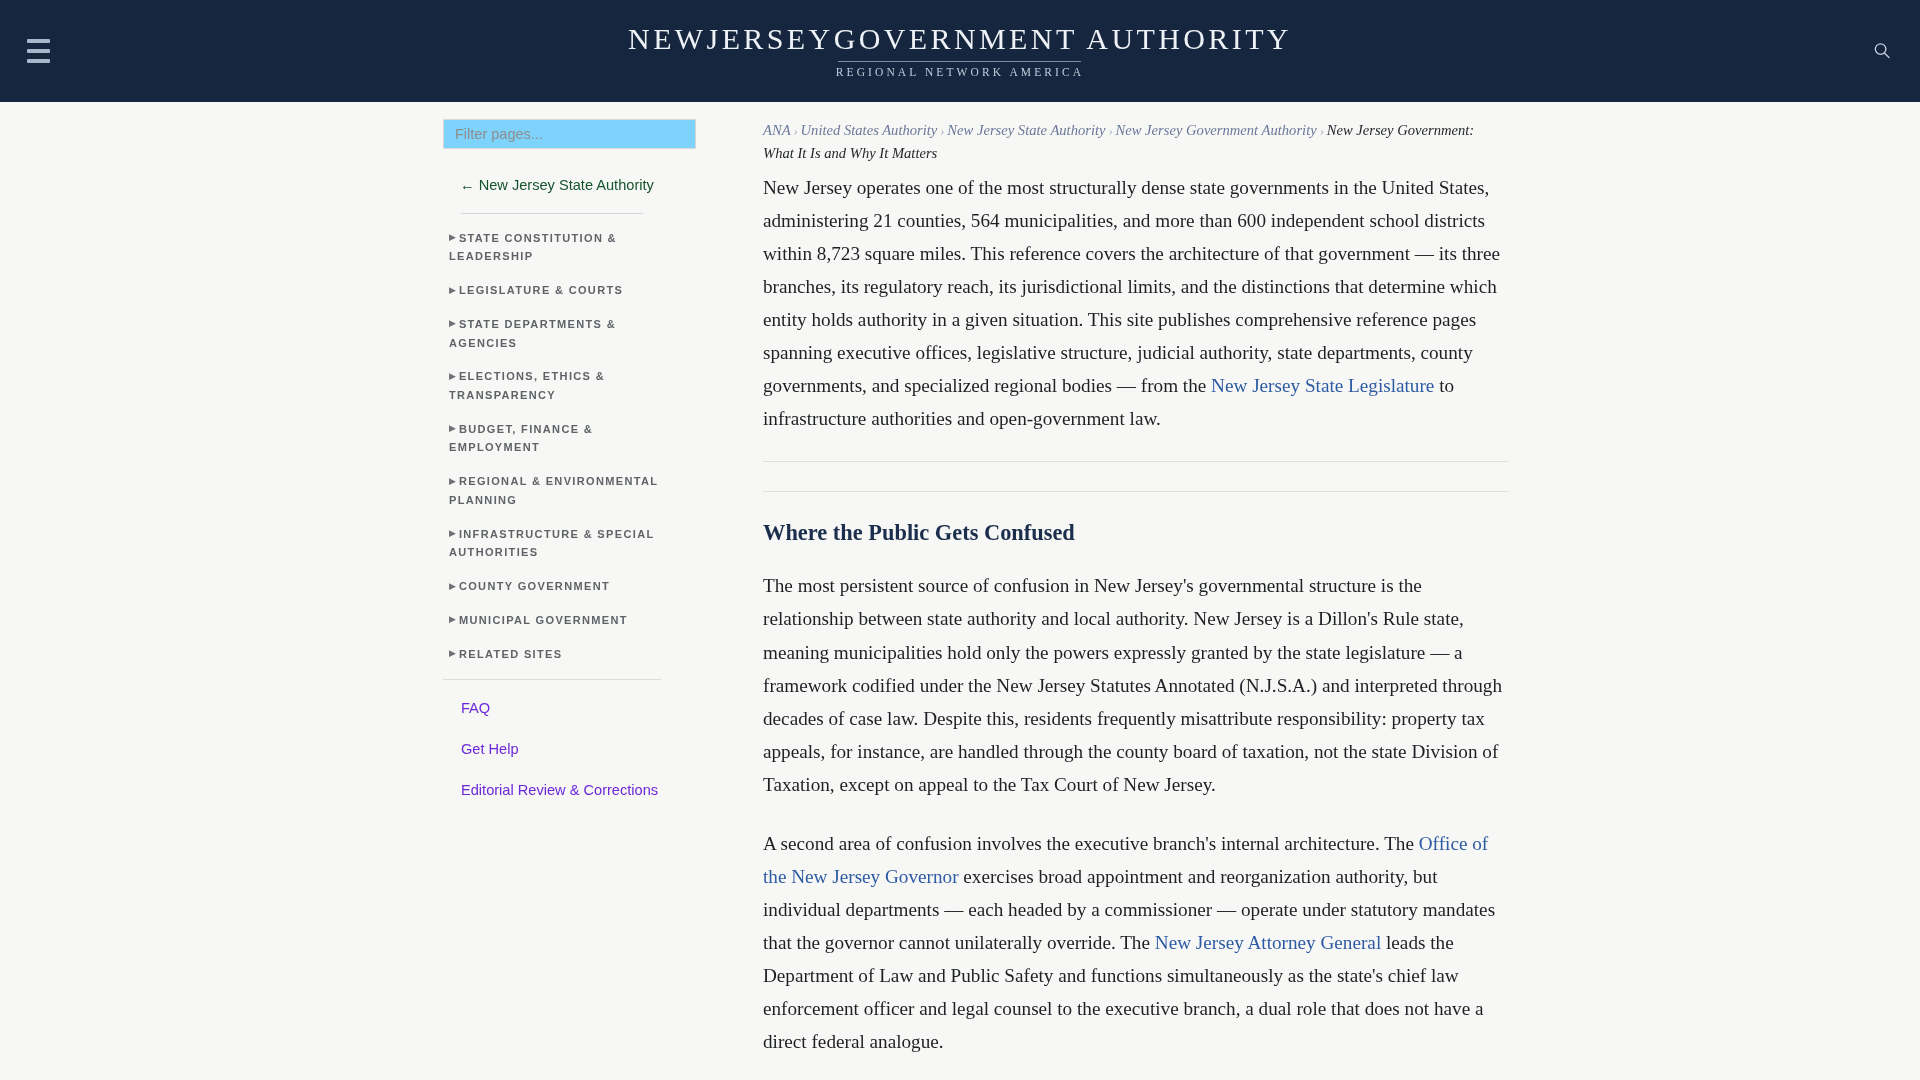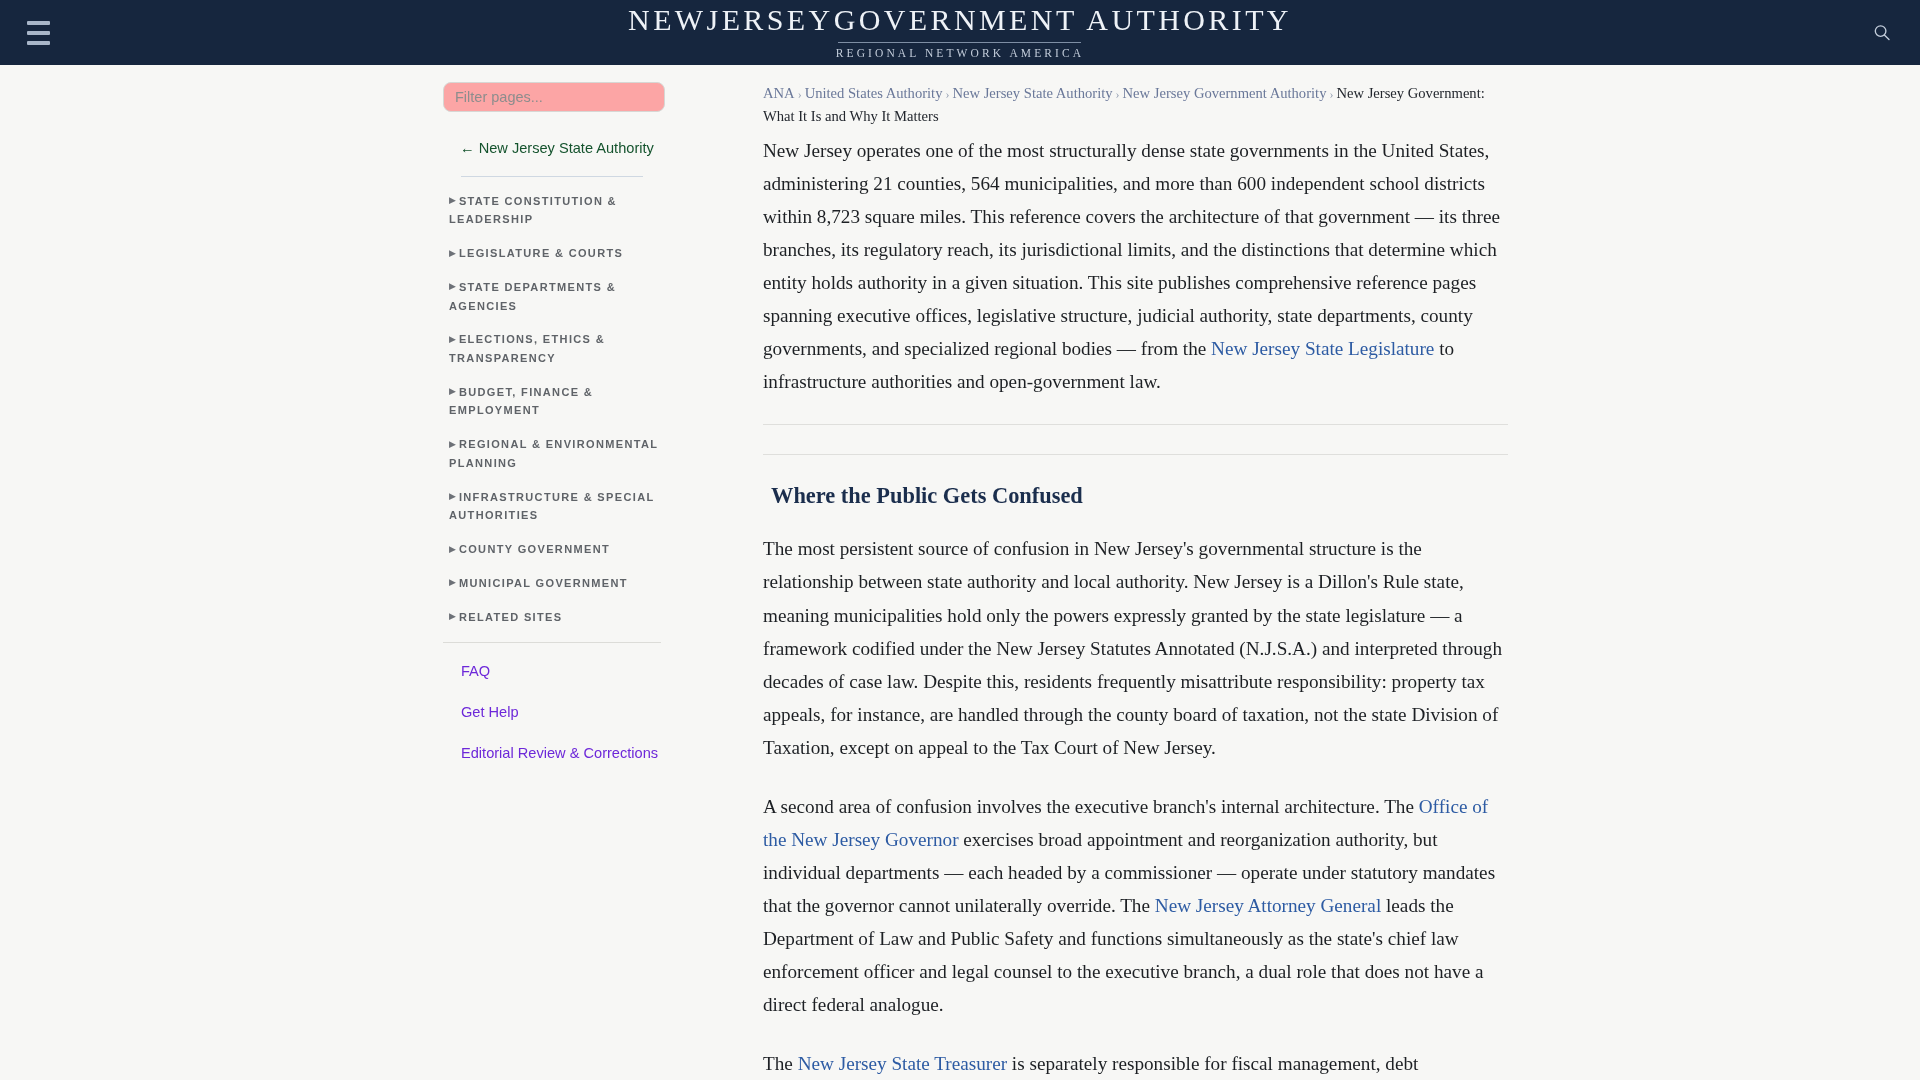--- a/index.html
+++ b/index.html
@@ -9,21 +9,21 @@
     width: 1920px; height: 1080px;
     overflow: hidden;
     background: #f7f7f5;
     font-family: "Liberation Sans", sans-serif;
   }
 
   
   .masthead {
     position: relative;
     width: 1920px;
-    height: 65px;
+    height: 102px;
     background: #16263e;
     display: flex;
     align-items: center;
     justify-content: center;
   }
   .hamburger {
     position: absolute;
     left: 16px;
     top: 50%;
     transform: translateY(-50%);
@@ -91,29 +91,29 @@
 
   
   .sidebar {
     width: 270px;
     margin-left: 443px;
     padding-top: 17px;
     flex: 0 0 270px;
   }
   .filter-input {
     display: block;
-    width: 222px;
+    width: 253px;
     height: 30px;
     padding: 4px 11px;
     font-family: "Liberation Sans", sans-serif;
     font-size: 14.5px;
     color: #3a3a3a;
-    background: #fca5a5;
+    background: #7dd3fc;
     border: 1px solid #d7d7d4;
-    border-radius: 8px;
+    border-radius: 1px;
     outline: none;
   }
   .filter-input::placeholder { color: #8d8d8d; }
 
   .back-link {
     display: block;
     width: 218px;
     margin-top: 26px;
     padding: 0 0 0 17px;
     font-size: 14.6px;
@@ -185,20 +185,21 @@
     margin-left: 50px;
     padding-top: 17px;
   }
   .breadcrumb {
     font-family: "Liberation Serif", serif;
     font-size: 14.6px;
     line-height: 1.55;
     color: #5c6b86;
     margin: 0 0 7px 0;
     max-width: 745px;
+    font-style: italic;
   }
   .breadcrumb a {
     color: #6a7899;
     text-decoration: none;
     cursor: pointer;
   }
   .bc-sep { color: #9aa4b5; padding: 0 3px; font-size: 12px; }
   .bc-current { color: #23272e; }
 
   .intro, .body-p {
@@ -223,21 +224,21 @@
     background: #dfdfdc;
     margin: 0;
   }
   .rule + .rule { margin-top: 29px; }
 
   .section-head {
     font-family: "Liberation Serif", serif;
     font-size: 22.4px;
     font-weight: bold;
     color: #1b2e4d;
-    margin: 26px 0 22px 8px;
+    margin: 26px 0 22px 0;
     line-height: 1.3;
   }
 </style>
 </head>
 <body>
 
 <header class="masthead">
   <button class="hamburger">
     <span></span>
     <span></span>

